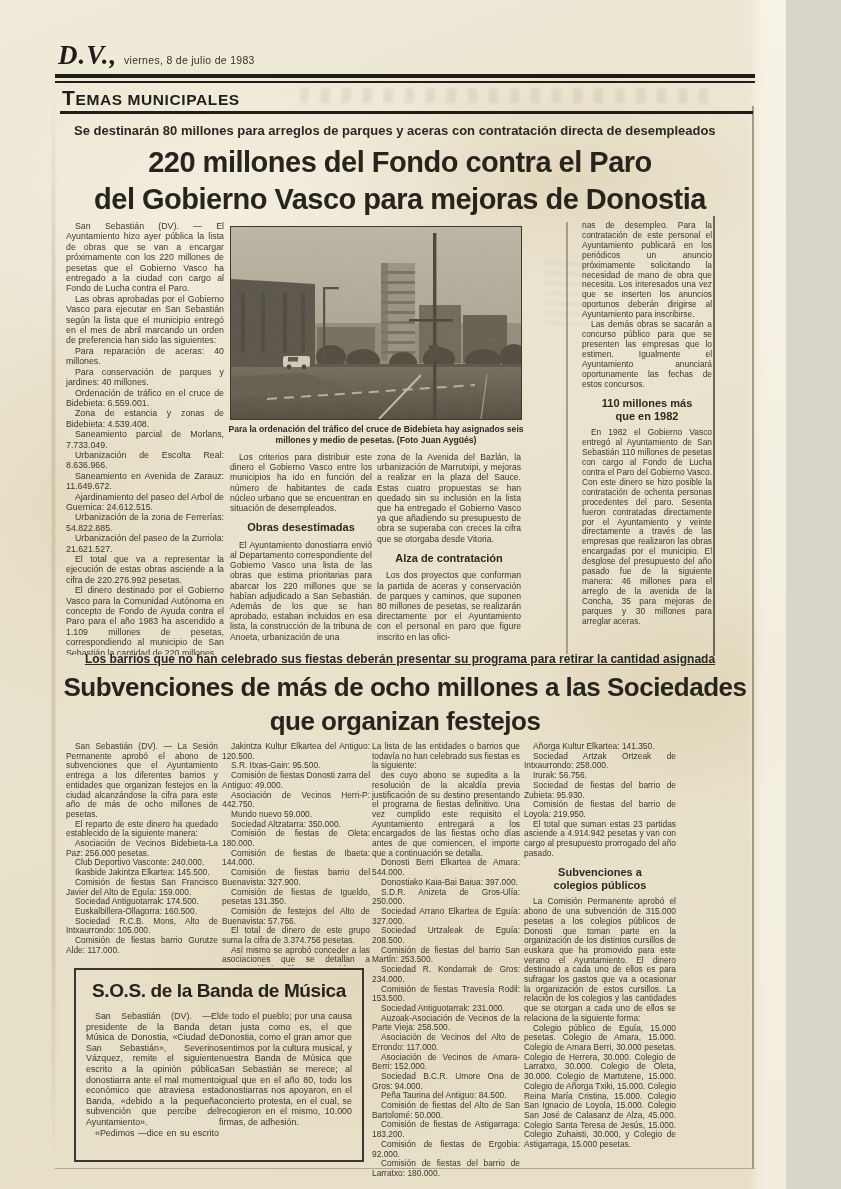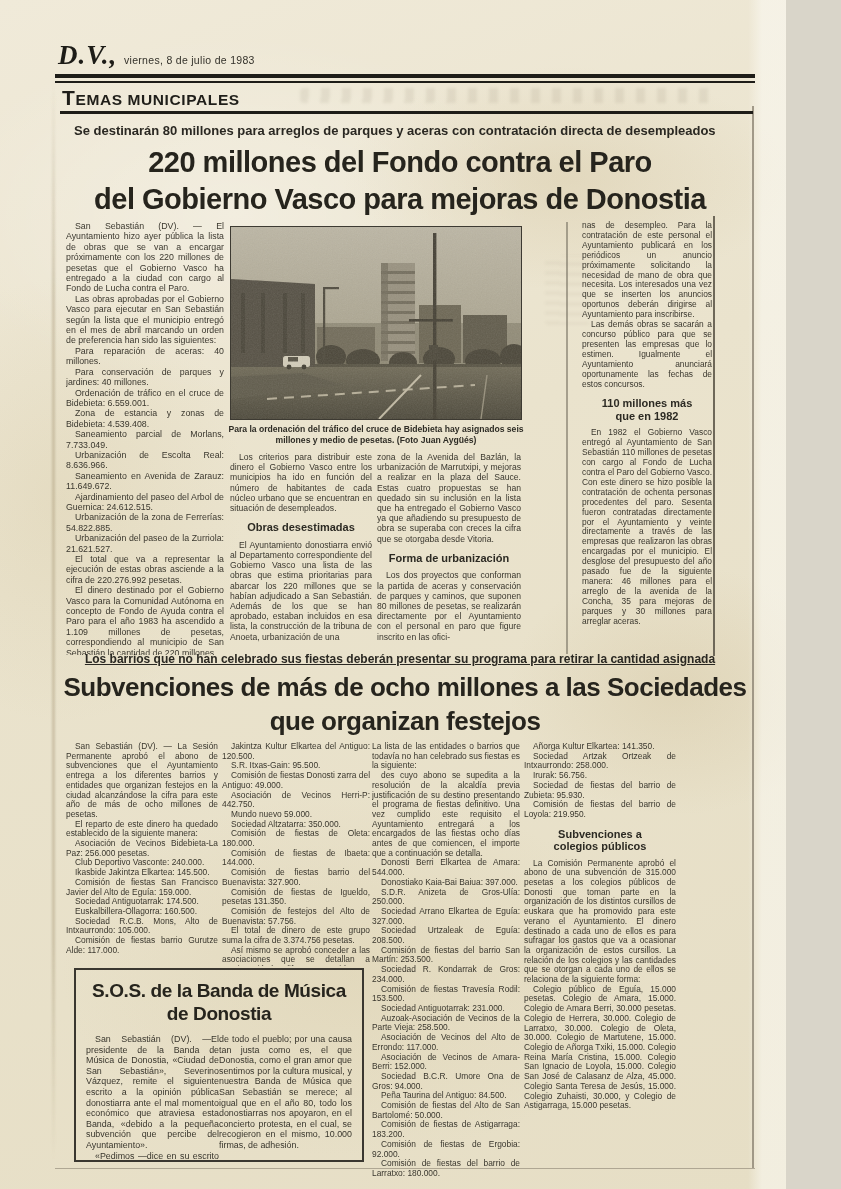--- a/index.html
+++ b/index.html
@@ -205,21 +205,21 @@
     <h3 class="subhead">Obras desestimadas</h3>
     <div>
         <p>El Ayuntamiento donostiarra envió al Departamento correspondiente del Gobierno Vasco una lista de las obras que estima prioritarias para abarcar los 220 millones que se habían adjudicado a San Sebastián. Además de los que se han aprobado, estaban incluidos en esa lista, la construcción de la tribuna de Anoeta, urbanización de una</p>
       </div>
   </div>
 
   <div class="bodycol a1c3">
     <div class="cont">
         <p>zona de la Avenida del Bazlán, la urbanización de Marrutxipi, y mejoras a realizar en la plaza del Sauce. Estas cuatro propuestas se han quedado sin su inclusión en la lista que ha entregado el Gobierno Vasco ya que añadiendo su presupuesto de obra se superaba con creces la cifra que se otorgaba desde Vitoria.</p>
       </div>
-    <h3 class="subhead">Forma de urbanización</h3>
+    <h3 class="subhead">Alza de contratación</h3>
     <div>
         <p>Los dos proyectos que conforman la partida de aceras y conservación de parques y caminos, que suponen 80 millones de pesetas, se realizarán directamente por el Ayuntamiento con el personal en paro que figure inscrito en las ofici-</p>
       </div>
   </div>
 
   <div class="bodycol a1c4">
     <div class="cont">
         <p>nas de desempleo. Para la contratación de este personal el Ayuntamiento publicará en los periódicos un anuncio próximamente solicitando la necesidad de mano de obra que necesita. Los interesados una vez que se inserten los anuncios oportunos deberán dirigirse al Ayuntamiento para inscribirse.</p>
         <p>Las demás obras se sacarán a concurso público para que se presenten las empresas que lo estimen. Igualmente el Ayuntamiento anunciará oportunamente las fechas de estos concursos.</p>
       </div>
@@ -292,35 +292,35 @@
         <p>Comisión de fiestas del barrio de Larratxo: 180.000.</p>
       </div>
   </div>
   <div class="bodycol a2col a2c4">
     <div>
         <p>Añorga Kultur Elkartea: 141.350.</p>
         <p>Sociedad Artzak Ortzeak de Intxaurrondo: 258.000.</p>
         <p>Irurak: 56.756.</p>
         <p>Sociedad de fiestas del barrio de Zubieta: 95.930.</p>
         <p>Comisión de fiestas del barrio de Loyola: 219.950.</p>
+        <p>El total que suman estas 23 partidas asciende a 4.914.942 pesetas y van con cargo al presupuesto prorrogado del año pasado.</p>
       </div>
     <h3 class="subhead">
       <span>Subvenciones a</span>
       <span>colegios públicos</span>
     </h3>
     <div>
         <p>La Comisión Permanente aprobó el abono de una subvención de 315.000 pesetas a los colegios públicos de Donosti que toman parte en la organización de los distintos cursillos de euskara que ha promovido para este verano el Ayuntamiento. El dinero destinado a cada uno de ellos es para sufragar los gastos que va a ocasionar la organización de estos cursillos. La relación de los colegios y las cantidades que se otorgan a cada uno de ellos se relaciona de la siguiente forma:</p>
         <p>Colegio público de Eguía, 15.000 pesetas. Colegio de Amara, 15.000. Colegio de Amara Berri, 30.000 pesetas. Colegio de Herrera, 30.000. Colegio de Larratxo, 30.000. Colegio de Oleta, 30.000. Colegio de Martutene, 15.000. Colegio de Añorga Txiki, 15.000. Colegio Reina María Cristina, 15.000. Colegio San Ignacio de Loyola, 15.000. Colegio San José de Calasanz de Alza, 45.000. Colegio Santa Teresa de Jesús, 15.000. Colegio Zuhaisti, 30.000, y Colegio de Astigarraga, 15.000 pesetas.</p>
       </div>
   </div>
 
   <section class="abs sos-box">
     <h2 class="sos-title">
       <span>S.O.S. de la Banda de Música</span>
-      <span>de Donostia</span>
     </h2>
     <div class="sos-cols">
       <div class="sos-col">
           <p>San Sebastián (DV). —El presidente de la Banda de Música de Donostia, «Ciudad de San Sebastián», Severino Vázquez, remite el siguiente escrito a la opinión pública donostiarra ante el mal momento económico que atraviesa esta Banda, «debido a la pequeña subvención que percibe del Ayuntamiento».</p>
           <p>«Pedimos —dice en su escrito— la solidaridad y el apoyo</p>
         </div>
       <div class="sos-col cont">
           <p>de todo el pueblo; por una causa tan justa como es, el que Donostia, como el gran amor que sentimos por la cultura musical, y nuestra Banda de Música que San Sebastián se merece; al igual que en el año 80, todo los donostiarras nos apoyaron, en el concierto protesta, en el cual, se recogieron en el mismo, 10.000 firmas, de adhesión.</p>
         </div>
     </div>

